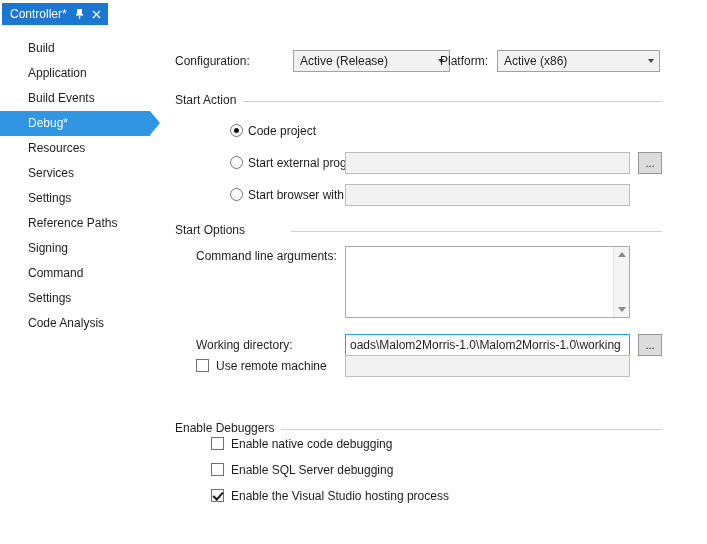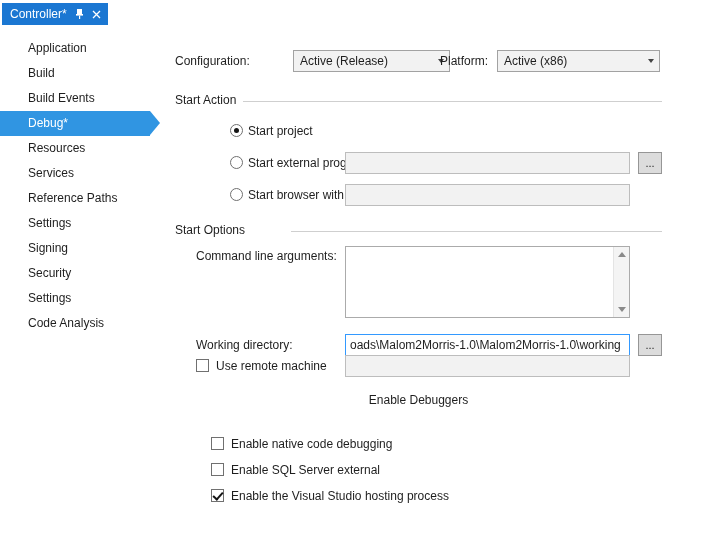--- a/index.html
+++ b/index.html
@@ -89,30 +89,30 @@
       </span>
       <span class="tab-ico">
         <svg width="9" height="9" viewBox="0 0 9 9">
           <path d="M1 1 L8 8 M8 1 L1 8" stroke="#fff" stroke-width="1.3" fill="none"></path>
         </svg>
       </span>
     </div>
   </div>
 
   <div class="sidebar">
+    <div class="side-item">Build</div>
     <div class="side-item">Application</div>
-    <div class="side-item">Build</div>
     <div class="side-item">Build Events</div>
     <div class="side-item selected">Debug*</div>
     <div class="side-item">Resources</div>
     <div class="side-item">Services</div>
+    <div class="side-item">Settings</div>
     <div class="side-item">Reference Paths</div>
-    <div class="side-item">Settings</div>
     <div class="side-item">Signing</div>
-    <div class="side-item">Security</div>
+    <div class="side-item">Command</div>
     <div class="side-item">Settings</div>
     <div class="side-item">Code Analysis</div>
   </div>
 
   <div class="main">
 
     <div class="row" style="top:6px;height:22px;">
       <span class="lbl" style="left:0;">Configuration:</span>
       <div class="combo" style="left:82px;width:157px;margin-left:36px;">
         <span class="combo-text">Active (Release)</span>
@@ -125,21 +125,21 @@
       </div>
     </div>
 
     <div class="row section-head" style="top:48px;">
       <span>Start Action</span>
       <span class="rule"></span>
     </div>
 
     <div class="row" style="top:76px;height:22px;">
       <span class="radio" style="left:55px;top:4px;" data-checked="true"></span>
-      <span class="lbl" style="left:73px;">Start project</span>
+      <span class="lbl" style="left:73px;">Code project</span>
     </div>
 
     <div class="row" style="top:108px;height:22px;">
       <span class="radio" style="left:55px;top:4px;" data-checked="false"></span>
       <span class="lbl" style="left:73px;">Start external program:</span>
       <input class="tb dim" style="left: 170px; width: 285px;" value="">
       <button class="browse" style="left:463px;">...</button>
     </div>
 
     <div class="row" style="top:140px;height:22px;">
@@ -169,33 +169,33 @@
       <input class="tb focus" style="left: 170px; width: 285px;" value="oads\Malom2Morris-1.0\Malom2Morris-1.0\working">
       <button class="browse" style="left:463px;">...</button>
     </div>
 
     <div class="row" style="top:311px;height:35px;">
       <span class="check" style="left:21px;top:4px;" data-checked="false"></span>
       <span class="lbl" style="left:41px;">Use remote machine</span>
       <input class="tb dim" style="left: 170px; width: 285px;" value="">
     </div>
 
-    <div class="row section-head" style="top:349px;flex-direction:column;">
+    <div class="row section-head" style="top:376px;">
       <span>Enable Debuggers</span>
       <span class="rule"></span>
     </div>
 
     <div class="row" style="top:390px;height:20px;">
       <span class="check" style="left:36px;top:3px;" data-checked="false"></span>
       <span class="lbl lbl20" style="left:56px;">Enable native code debugging</span>
     </div>
 
     <div class="row" style="top:416px;height:20px;">
       <span class="check" style="left:36px;top:3px;" data-checked="false"></span>
-      <span class="lbl lbl20" style="left:56px;">Enable SQL Server external</span>
+      <span class="lbl lbl20" style="left:56px;">Enable SQL Server debugging</span>
     </div>
 
     <div class="row" style="top:442px;height:20px;">
       <span class="check" style="left:36px;top:3px;" data-checked="true"></span>
       <span class="lbl lbl20" style="left:56px;">Enable the Visual Studio hosting process</span>
     </div>
 
   </div>
 </div>
 

